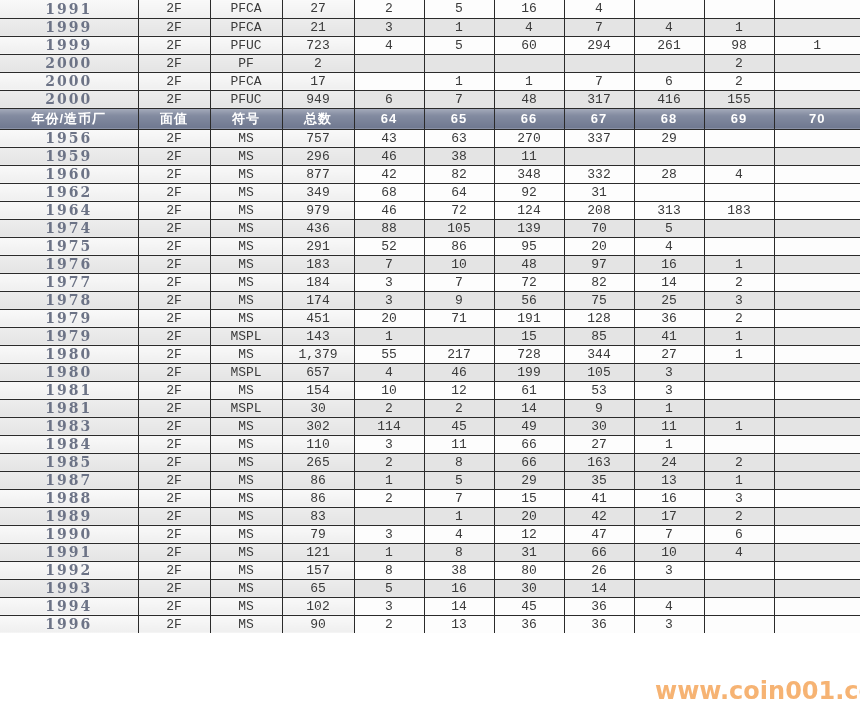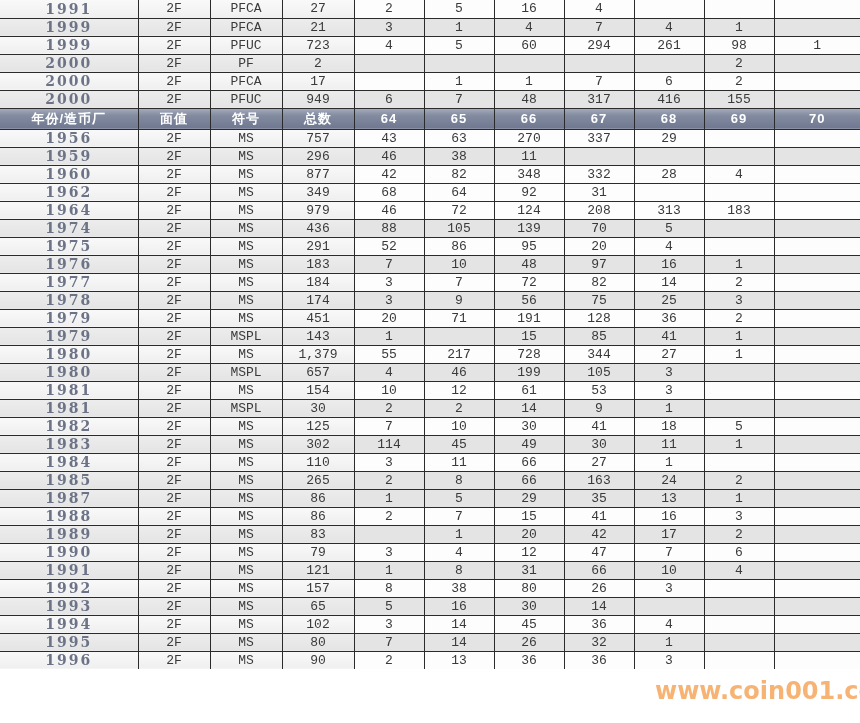--- a/index.html
+++ b/index.html
@@ -365,33 +365,20 @@
           <td class="c2">MSPL</td>
           <td class="c3">30</td>
           <td class="c4">2</td>
           <td class="c4">2</td>
           <td class="c4">14</td>
           <td class="c4">9</td>
           <td class="c4">1</td>
           <td class="c4"></td>
           <td class="c4"></td>
         </tr>
-        <tr class="light">
-          <td class="c0">1982</td>
-          <td class="c1">2F</td>
-          <td class="c2">MS</td>
-          <td class="c3">125</td>
-          <td class="c4">7</td>
-          <td class="c4">10</td>
-          <td class="c4">30</td>
-          <td class="c4">41</td>
-          <td class="c4">18</td>
-          <td class="c4">5</td>
-          <td class="c4"></td>
-        </tr>
         <tr class="dark">
           <td class="c0">1983</td>
           <td class="c1">2F</td>
           <td class="c2">MS</td>
           <td class="c3">302</td>
           <td class="c4">114</td>
           <td class="c4">45</td>
           <td class="c4">49</td>
           <td class="c4">30</td>
           <td class="c4">11</td>
@@ -521,33 +508,20 @@
           <td class="c2">MS</td>
           <td class="c3">102</td>
           <td class="c4">3</td>
           <td class="c4">14</td>
           <td class="c4">45</td>
           <td class="c4">36</td>
           <td class="c4">4</td>
           <td class="c4"></td>
           <td class="c4"></td>
         </tr>
-        <tr class="dark">
-          <td class="c0">1995</td>
-          <td class="c1">2F</td>
-          <td class="c2">MS</td>
-          <td class="c3">80</td>
-          <td class="c4">7</td>
-          <td class="c4">14</td>
-          <td class="c4">26</td>
-          <td class="c4">32</td>
-          <td class="c4">1</td>
-          <td class="c4"></td>
-          <td class="c4"></td>
-        </tr>
         <tr class="light">
           <td class="c0">1996</td>
           <td class="c1">2F</td>
           <td class="c2">MS</td>
           <td class="c3">90</td>
           <td class="c4">2</td>
           <td class="c4">13</td>
           <td class="c4">36</td>
           <td class="c4">36</td>
           <td class="c4">3</td>

